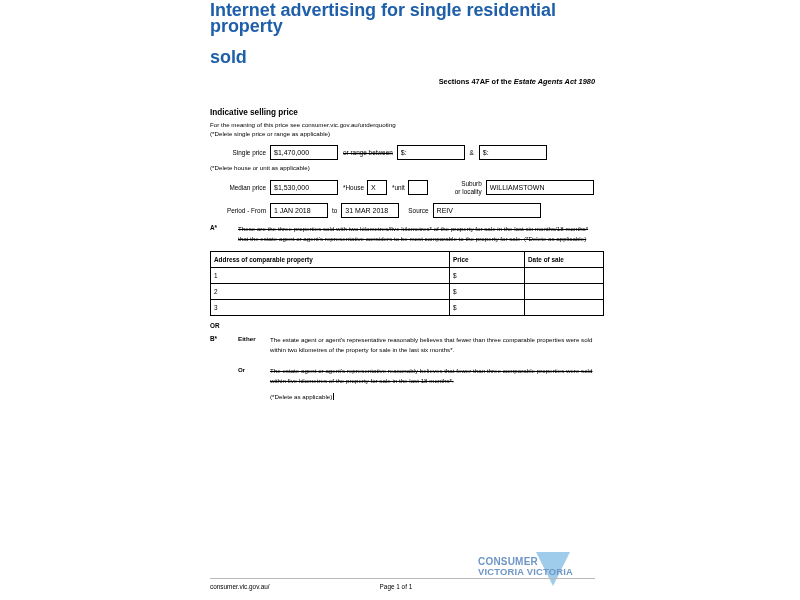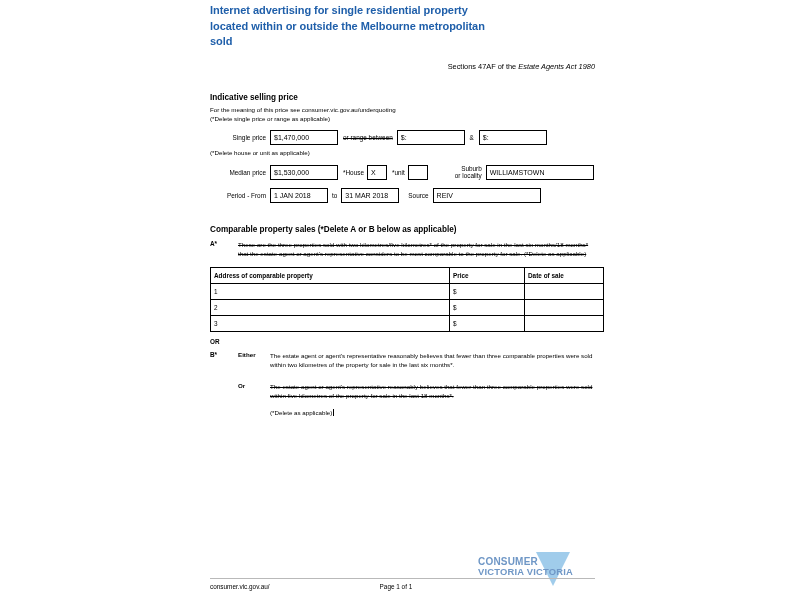--- a/index.html
+++ b/index.html
@@ -32,29 +32,29 @@
   
   .soi-label {
     color: #2a6ebb;
     font-size: 10.5px;
     margin-top: 6px;
     letter-spacing: 0.1px;
   }
   .main-title {
     color: #1f5faa;
     font-weight: bold;
-    font-size: 11px;
+    font-size: 18px;
     line-height: 15.5px;
     margin-top: 3px;
     letter-spacing: -0.05px;
   }
   .sections-line {
     text-align: right;
     font-size: 7.4px;
-    font-weight: normal;
+    font-weight: bold;
     margin-top: 12px;
   }
   .sections-line i { font-style: italic; }
 
   
   .sec-title {
     font-weight: bold;
     font-size: 8.2px;
     margin-top: 22px;
   }
@@ -232,21 +232,21 @@
   }
 </style>
 </head>
 <body>
 
 <div class="page">
   <div class="content">
 
     <div class="main-title">
       <span>Internet advertising for single residential property</span><br>
-      <span>located within or outside the Melbourne metropolitan</span><br>
+      <br>
       <span>sold</span>
     </div>
     <div class="sections-line">
       <span>Sections 47AF of the </span><i>Estate Agents Act 1980</i>
     </div>
 
     <div class="sec-title">Indicative selling price</div>
     <div class="sec-sub">For the meaning of this price see consumer.vic.gov.au/underquoting</div>
     <div class="sec-note">(*Delete single price or range as applicable)</div>
 
@@ -277,21 +277,20 @@
 
     <div class="row">
       <div class="lbl" style="width:56px;">Period - From</div>
       <div class="box" style="width:58px; margin-left:4px;">1 JAN 2018</div>
       <div class="lbl" style="margin-left:4px;">to</div>
       <div class="box" style="width:58px; margin-left:4px;">31 MAR 2018</div>
       <div class="lbl" style="margin-left:9px;">Source</div>
       <div class="box" style="width:108px; margin-left:4px;">REIV</div>
     </div>
 
-    <div class="comp-title">Comparable property sales (*Delete A or B below as applicable)</div>
 
     <div class="ab-row">
       <div class="ab-key">A*</div>
       <div class="ab-text">These are the three properties sold with two kilometres/five kilometres* of the property for sale in the last six months/18 months* that the estate agent or agent's representative considers to be most comparable to the property for sale. (*Delete as applicable)</div>
     </div>
 
     <table class="comp">
       <thead>
         <tr>
           <th class="col-addr">Address of comparable property</th>

